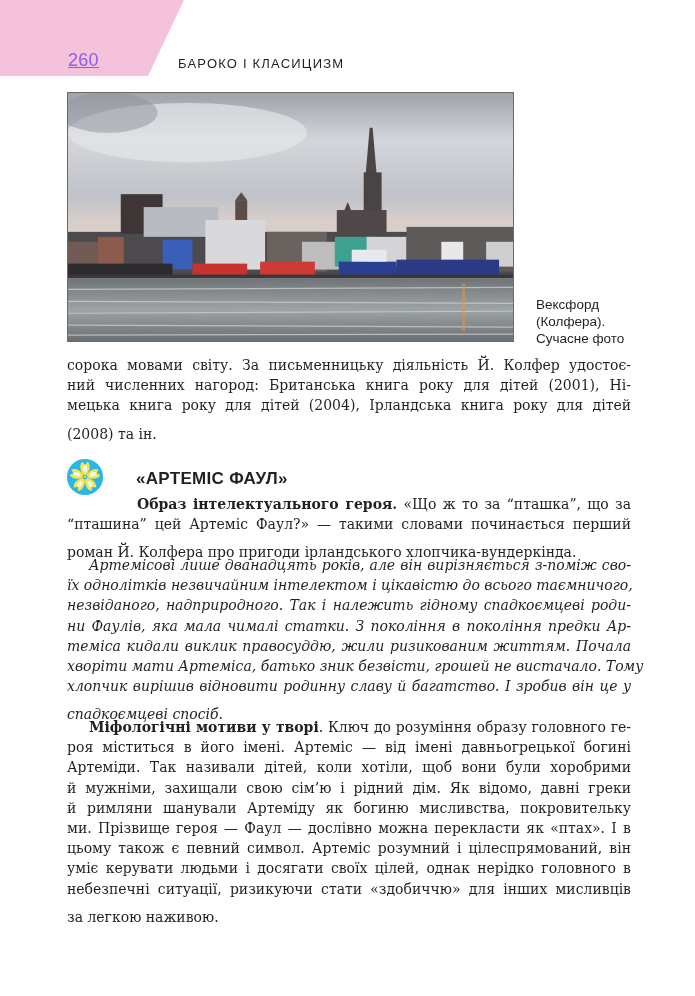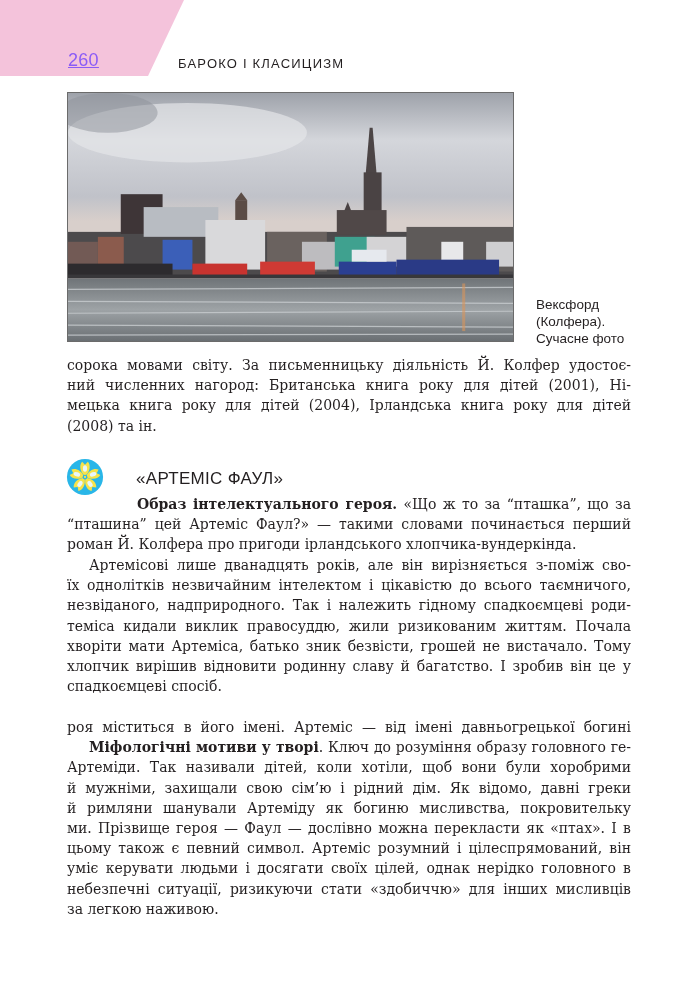--- a/index.html
+++ b/index.html
@@ -29,30 +29,30 @@
     .caption {
       position: absolute; left: 536px; top: 296px; font-family: "Liberation Sans", sans-serif;
       font-size: 13.5px; line-height: 17px; color: #231f20;
     }
     .caption div { white-space: nowrap; }
     .text-block {
       position: absolute; left: 67px; width: 564px;
       font-size: 14px; line-height: 20.2px; color: #231f20; text-align: justify;
     }
     .line { display: block; white-space: nowrap; text-align-last: justify; text-align: justify; }
-    .line.last { text-align-last: left; }
+    .line.last { text-align-last: left; margin-top: 8px; }
     .indent { padding-left: 22px; }
     .indent-big { padding-left: 70px; }
     b, .bold { font-weight: bold; }
     .section-icon {
       position: absolute; left: 66px; top: 458px; width: 38px; height: 38px;
     }
     .section-title {
       position: absolute; left: 136px; top: 469px; font-family: "Liberation Sans", sans-serif;
-      font-weight: normal; font-size: 17px; letter-spacing: 0.3px; color: #231f20;
+      font-weight: bold; font-size: 17px; letter-spacing: 0.3px; color: #231f20;
     }
   </style>
 </head>
 <body>
 
 <div class="pink-tab"></div>
 <div class="page-number">260</div>
 <div class="running-head">БАРОКО І КЛАСИЦИЗМ</div>
 
 <div class="photo">
@@ -153,33 +153,34 @@
   </svg>
 </div>
 <div class="section-title">«АРТЕМІС ФАУЛ»</div>
 
 <div class="text-block" style="top: 494px;">
   <span class="line indent-big"><b>Образ інтелектуального героя.</b><span> «Що ж то за “пташка”, що за</span></span>
   <span class="line">“пташина” цей Артеміс Фаул?» — такими словами починається перший</span>
   <span class="line last">роман Й. Колфера про пригоди ірландського хлопчика-вундеркінда.</span>
 </div>
 
-<div class="text-block" style="top: 555px;">
+<div class="text-block" style="top: 555px; font-style: italic;">
   <span class="line indent">Артемісові лише дванадцять років, але він вирізняється з-поміж сво-</span>
   <span class="line">їх однолітків незвичайним інтелектом і цікавістю до всього таємничого,</span>
   <span class="line">незвіданого, надприродного. Так і належить гідному спадкоємцеві роди-</span>
+  <span class="line">ни Фаулів, яка мала чималі статки. З покоління в покоління предки Ар-</span>
   <span class="line">теміса кидали виклик правосуддю, жили ризикованим життям. Почала</span>
   <span class="line">хворіти мати Артеміса, батько зник безвісти, грошей не вистачало. Тому</span>
   <span class="line">хлопчик вирішив відновити родинну славу й багатство. І зробив він це у</span>
   <span class="line last">спадкоємцеві спосіб.</span>
 </div>
 
 <div class="text-block" style="top: 717px;">
+  <span class="line indent"><b>Міфологічні мотиви у творі</b><span>. Ключ до розуміння образу головного ге-</span></span>
   <span class="line">роя міститься в його імені. Артеміс — від імені давньогрецької богині</span>
-  <span class="line indent"><b>Міфологічні мотиви у творі</b><span>. Ключ до розуміння образу головного ге-</span></span>
   <span class="line">Артеміди. Так називали дітей, коли хотіли, щоб вони були хоробрими</span>
   <span class="line">й мужніми, захищали свою сім’ю і рідний дім. Як відомо, давні греки</span>
   <span class="line">й римляни шанували Артеміду як богиню мисливства, покровительку</span>
   <span class="line">ми. Прізвище героя — Фаул — дослівно можна перекласти як «птах». І в</span>
   <span class="line">цьому також є певний символ. Артеміс розумний і цілеспрямований, він</span>
   <span class="line">уміє керувати людьми і досягати своїх цілей, однак нерідко головного в</span>
   <span class="line">небезпечні ситуації, ризикуючи стати «здобиччю» для інших мисливців</span>
   <span class="line last">за легкою наживою.</span>
 </div>
 

